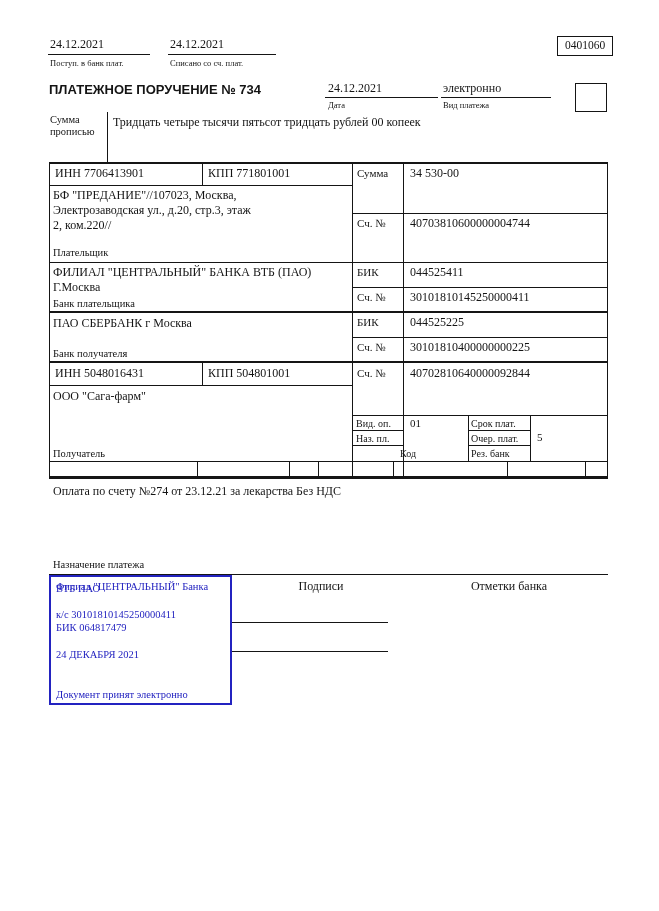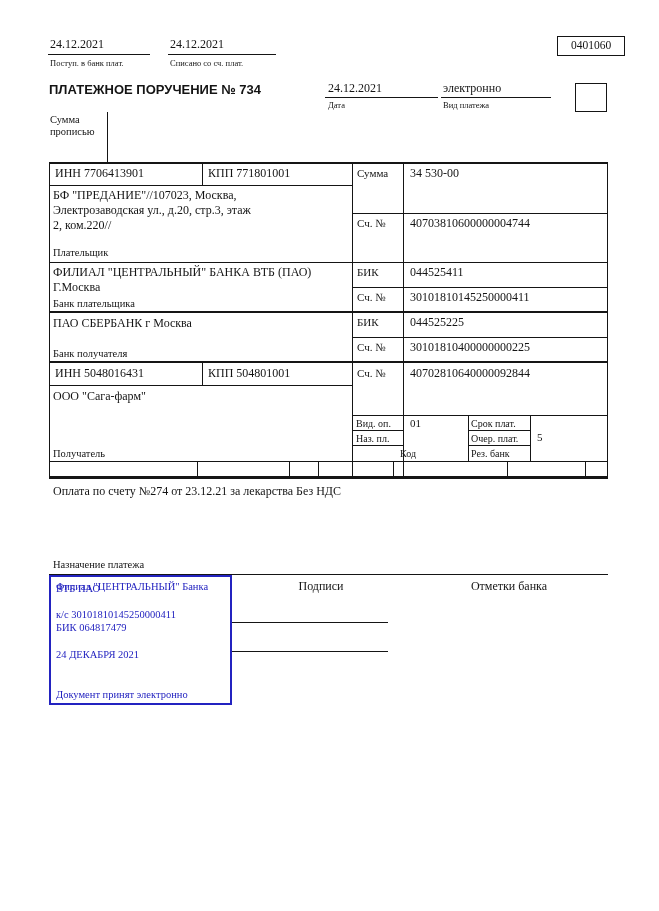--- a/index.html
+++ b/index.html
@@ -29,38 +29,39 @@
 <div id="page">
 
   <div class="abs t" style="left:50px;top:37px;">24.12.2021</div>
   <div class="hl" style="left:48px;top:54px;width:102px;height:1px;"></div>
   <div class="abs s" style="left:50px;top:58px;">Поступ. в банк плат.</div>
 
   <div class="abs t" style="left:170px;top:37px;">24.12.2021</div>
   <div class="hl" style="left:168px;top:54px;width:108px;height:1px;"></div>
   <div class="abs s" style="left:170px;top:58px;">Списано со сч. плат.</div>
 
-  <div class="box" style="left:557px;top:36px;width:68px;height:20px;">
+  <div class="box" style="left:557px;top:36px;width:56px;height:20px;">
     <div class="ctr" style="font-size:11.5px;line-height:17px;">0401060</div>
   </div>
 
   <div class="abs title" style="left:49px;top:82px;">ПЛАТЕЖНОЕ ПОРУЧЕНИЕ № 734</div>
 
   <div class="abs t" style="left:328px;top:81px;">24.12.2021</div>
   <div class="hl" style="left:325px;top:97px;width:113px;height:1px;"></div>
   <div class="abs s" style="left:328px;top:100px;">Дата</div>
 
   <div class="abs t" style="left:443px;top:81px;">электронно</div>
   <div class="hl" style="left:441px;top:97px;width:110px;height:1px;"></div>
   <div class="abs s" style="left:443px;top:100px;">Вид платежа</div>
 
   <div class="box" style="left:575px;top:83px;width:32px;height:29px;"></div>
 
   <div class="abs sec" style="left:50px;top:114px;width:54px;white-space:normal;">Сумма прописью</div>
   <div class="vl" style="left:107px;top:112px;width:1px;height:51px;"></div>
+  <div class="abs v" style="left:113px;top:115px;">Тридцать четыре тысячи пятьсот тридцать рублей 00 копеек</div>
 
   <div class="hl" style="left:49px;top:162px;width:559px;height:2px;"></div>
   <div class="hl" style="left:49px;top:185px;width:303px;height:1px;"></div>
   <div class="hl" style="left:352px;top:213px;width:256px;height:1px;"></div>
   <div class="hl" style="left:49px;top:262px;width:559px;height:1px;"></div>
   <div class="hl" style="left:352px;top:287px;width:256px;height:1px;"></div>
   <div class="hl" style="left:49px;top:311px;width:559px;height:2px;"></div>
   <div class="hl" style="left:352px;top:337px;width:256px;height:1px;"></div>
   <div class="hl" style="left:49px;top:361px;width:559px;height:2px;"></div>
   <div class="hl" style="left:49px;top:385px;width:303px;height:1px;"></div>

